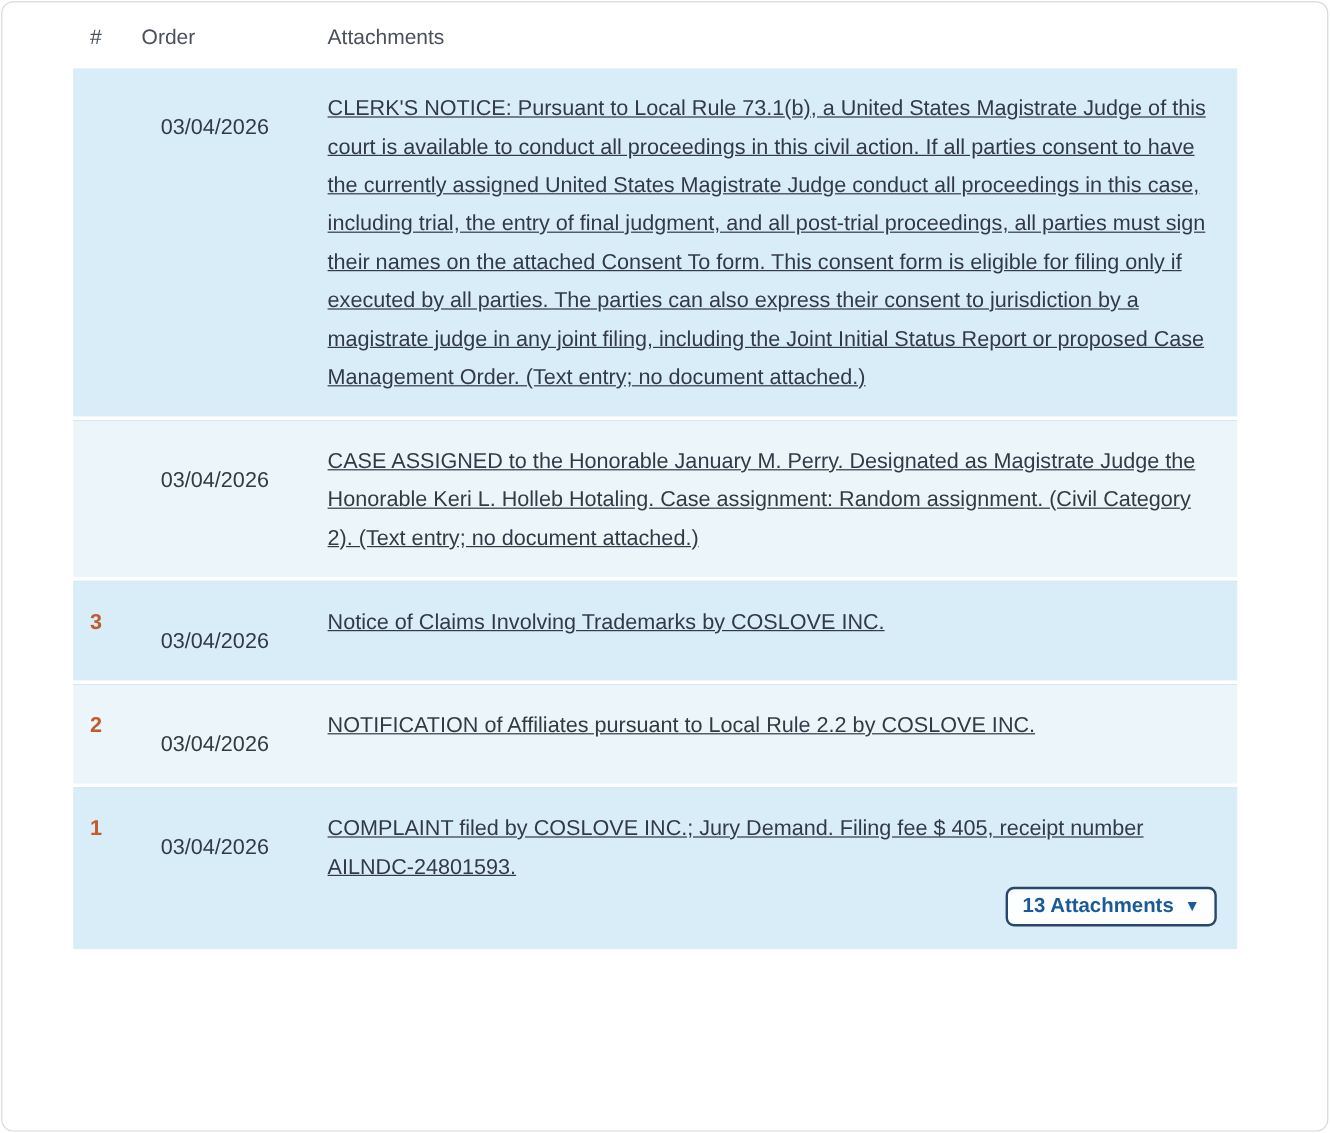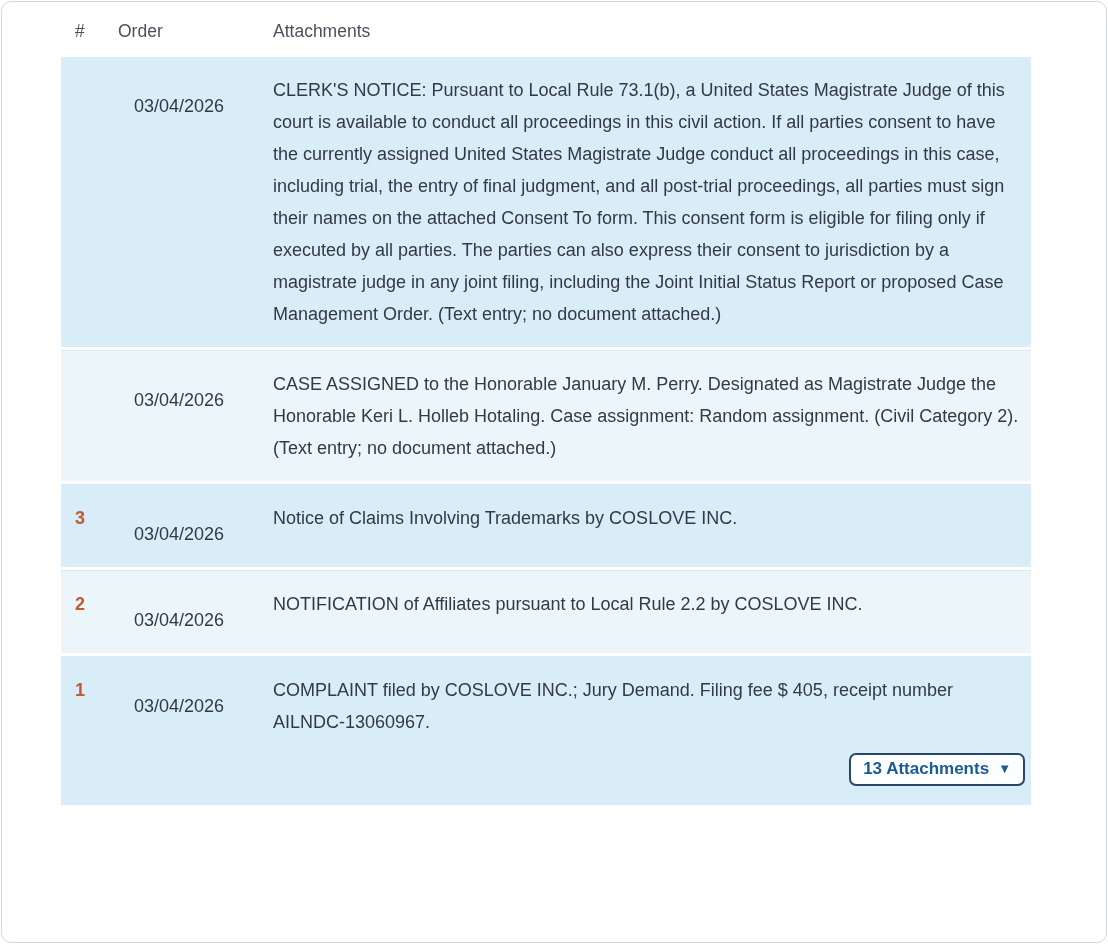--- a/index.html
+++ b/index.html
@@ -46,24 +46,23 @@
   .cell.num {
     padding-left: 14px;
     color: #bf5b2e;
     font-weight: 700;
   }
   .cell.date {
     padding-left: 16px;
     white-space: nowrap;
     margin-top: 16px;
   }
-  .cell.desc { padding-right: 6px; }
+  .cell.desc { padding-right: 17px; text-decoration: underline; }
   .att-row {
     text-align: right;
-    margin-top: 14px;
     margin-bottom: 2px;
   }
   .att-btn {
     display: inline-flex;
     align-items: center;
     gap: 9px;
     border: 2px solid #29476a;
     border-radius: 7px;
     background: #fdfeff;
     color: #1a5a96;
@@ -111,21 +110,21 @@
       <div class="grid-row row lite">
         <div class="cell num">2</div>
         <div class="cell date">03/04/2026</div>
         <div class="cell desc">NOTIFICATION of Affiliates pursuant to Local Rule 2.2 by COSLOVE INC.</div>
       </div>
 
       <div class="grid-row row blue">
         <div class="cell num">1</div>
         <div class="cell date">03/04/2026</div>
         <div class="cell desc">
-          <span>COMPLAINT filed by COSLOVE INC.; Jury Demand. Filing fee $ 405, receipt number AILNDC-13060967.</span>
+          <span>COMPLAINT filed by COSLOVE INC.; Jury Demand. Filing fee $ 405, receipt number AILNDC-24801593.</span>
           <div class="att-row">
             <button class="att-btn">
               <span>13 Attachments</span>
               <span class="arrow">▼</span>
             </button>
           </div>
         </div>
       </div>
 
     </div>

